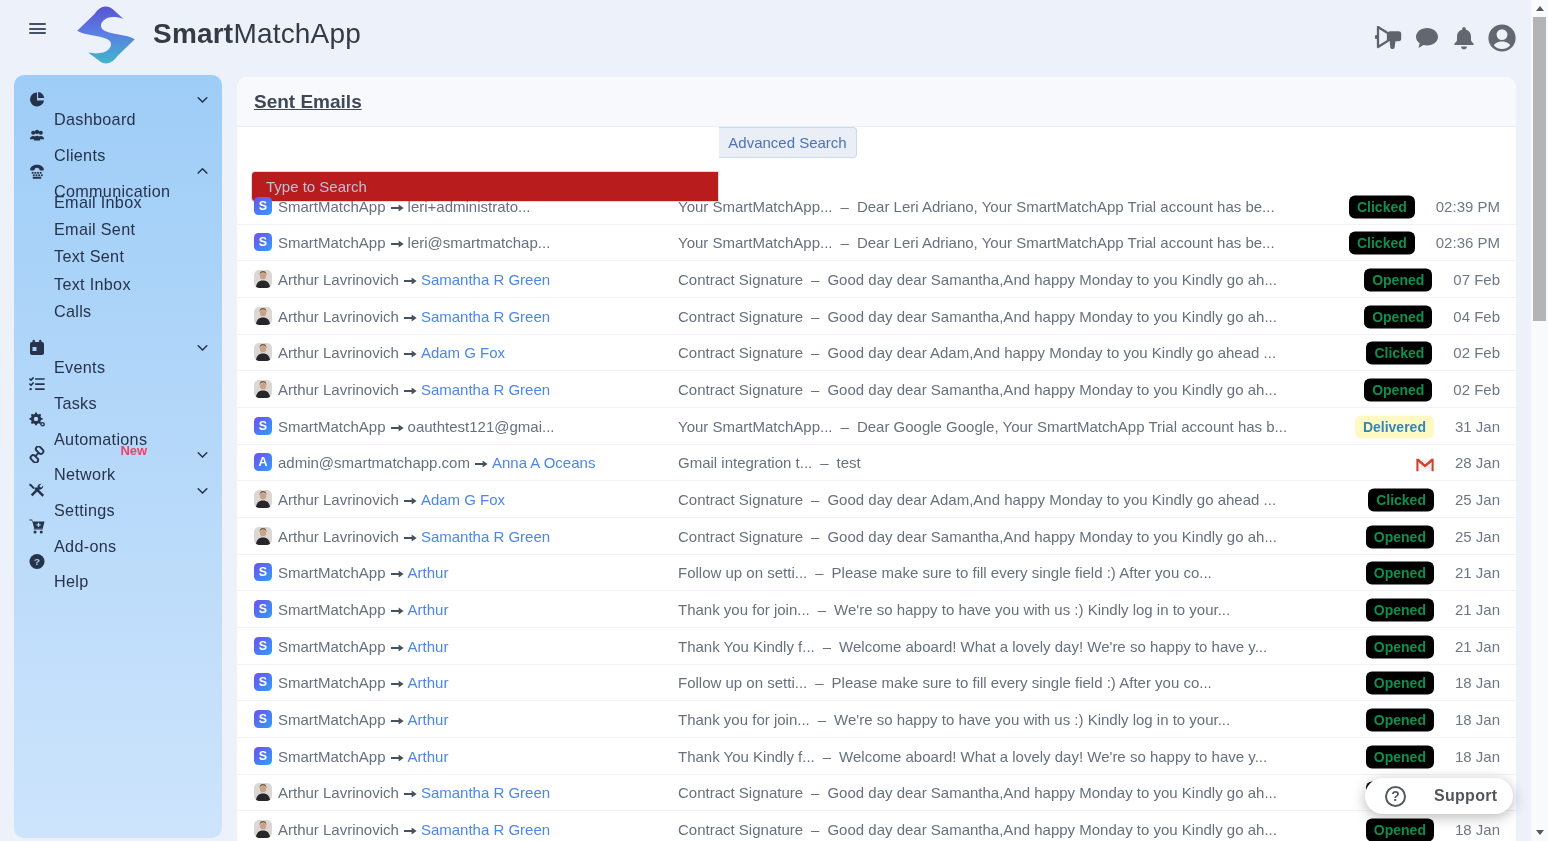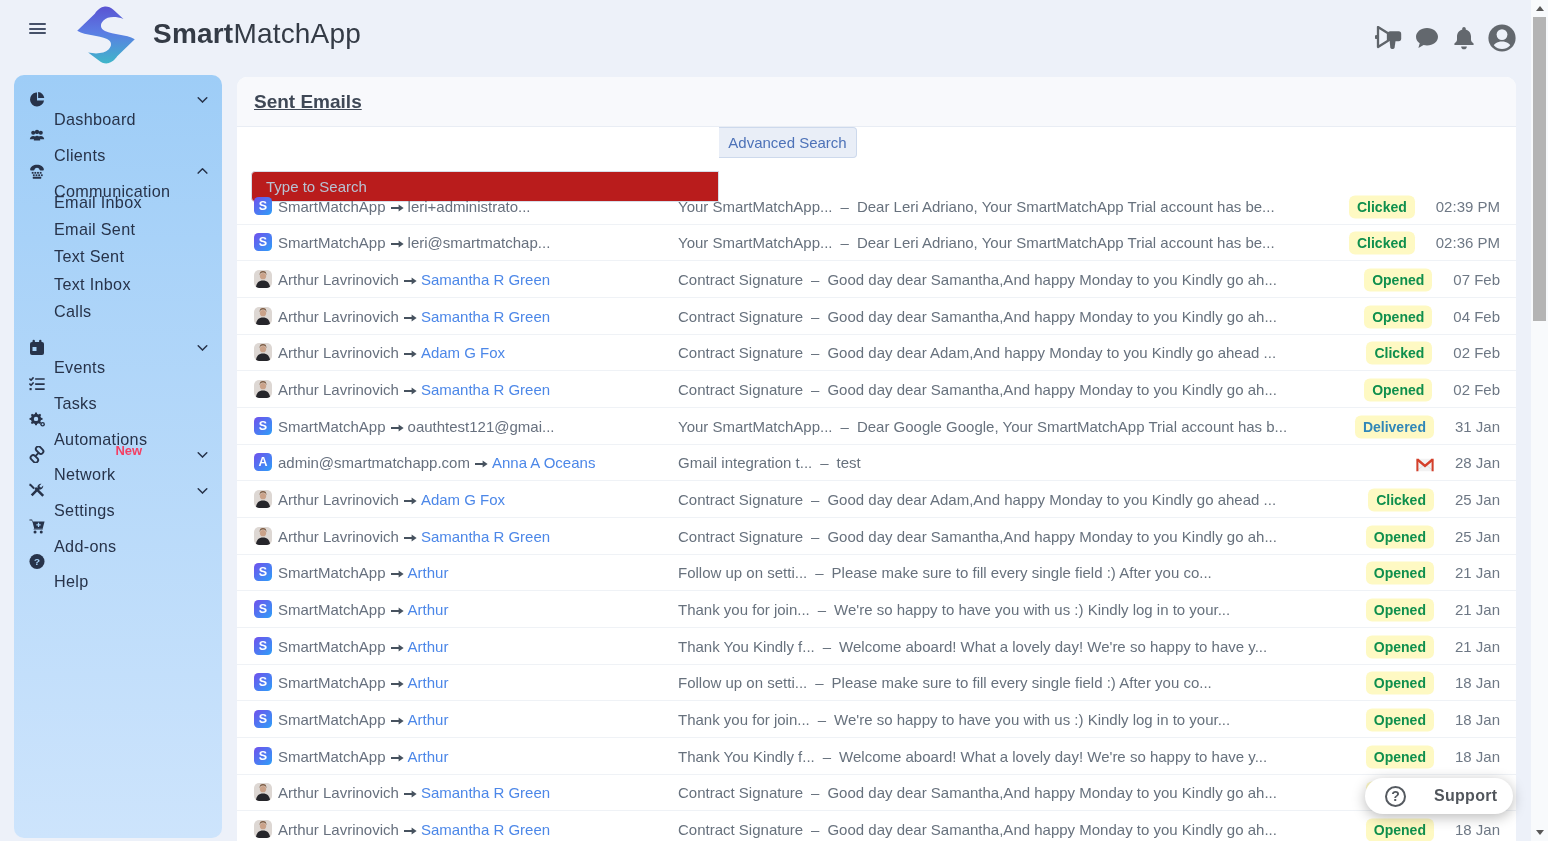--- a/index.html
+++ b/index.html
@@ -27,21 +27,21 @@
   color:#27334a;
   font-size:16.2px;
 }
 .menu { padding-top:7px; }
 .mitem { height:35.7px; display:flex; align-items:center; position:relative; }
 .mitem .mi { width:16px; height:17px; margin-left:15px; display:flex; align-items:center; justify-content:center; }
 .mitem .mt { margin-left:9px; font-weight:500; letter-spacing:0.3px;margin-top:40px; }
 .chev { position:absolute; right:14px; top:50%; transform:translateY(-50%); }
 .submenu { padding:0 0 5px 0; }
 .sitem { height:27.2px; line-height:27.2px; padding-left:40px; font-weight:500; letter-spacing:0.3px; }
-.newtag { color:#f43f63; font-size:13px; font-weight:600; position:relative; top:-4px; }
+.newtag { color:#f43f63; font-size:13px; font-weight:600; margin-left:5px; position:relative; top:-4px; }
 
 
 .card { position:absolute; left:237px; top:77px; width:1279px; height:790px;
   background:#fff; border-radius:10px 10px 0 0; }
 .card-h { height:50px; background:#f8f9fc; border-bottom:1px solid #e9edf4; border-radius:10px 10px 0 0;
   display:flex; align-items:center; padding-left:17px; }
 .card-h h1 { font-size:19px; font-weight:700; color:#3f4856; letter-spacing:0px;text-decoration:underline; }
 .searchrow { position:relative; height:61px; }
 .sinput { position:absolute; left:14px; top:28px; width:468px; height:31px; border:1px solid #d7dde8;
   border-radius:4px 0 0 4px; background:#b91c1c; display:flex; align-items:center; padding-left:14px;
@@ -53,21 +53,21 @@
 .rows { }
 .row { position:relative; height:36.67px; border-bottom:1px solid #eff2f6; }
 .av { position:absolute; left:17px; top:50%; transform:translateY(-50%); width:18px; height:18px; border-radius:5px; }
 .sender { position:absolute; left:41px; top:50%; transform:translateY(-50%); font-size:15px; color:#67707e; white-space:nowrap; }
 .arrow { display:inline-block; vertical-align:-1px; margin:0 4px 0 5px; }
 .blue { color:#4c87e8; }
 .subject { position:absolute; left:441px; top:50%; transform:translateY(-50%); font-size:15px; color:#67717d; white-space:nowrap; }
 .dash { color:#6a7480; padding:0 8px; }
 .right { position:absolute; right:16px; top:50%; transform:translateY(-50%); display:flex; align-items:center; }
 .badge { font-size:14px; font-weight:700; padding:3px 8px 4px; border-radius:6px; margin-top:2px; }
-.badge.g { color:#0f8f4d; background:#fef9c3; }
+.badge.g { color:#0f8f4d; background:#000000; }
 .badge.b { color:#3087b8; background:#fef9c3; }
 .date { font-size:15px; color:#6e7885; margin-left:21px; min-width:0; text-align:right; white-space:nowrap; }
 
 .av.s { background:linear-gradient(135deg,#7050ec 0%,#2e9ff8 100%); color:#fff; font-weight:700;
   font-size:12.5px; display:flex; align-items:center; justify-content:center; border-radius:4.5px; }
 
 .support { position:absolute; left:1365px; top:778px; width:148px; height:36px; background:#fff;
   border-radius:18px; box-shadow:0 3px 14px rgba(0,0,0,0.28); display:flex; align-items:center; z-index:5; }
 .support .q { width:21px; height:21px; border-radius:50%; border:2.4px solid #555a60; margin-left:20px;
   display:flex; align-items:center; justify-content:center; font-size:14px; font-weight:700; color:#555a60; }

